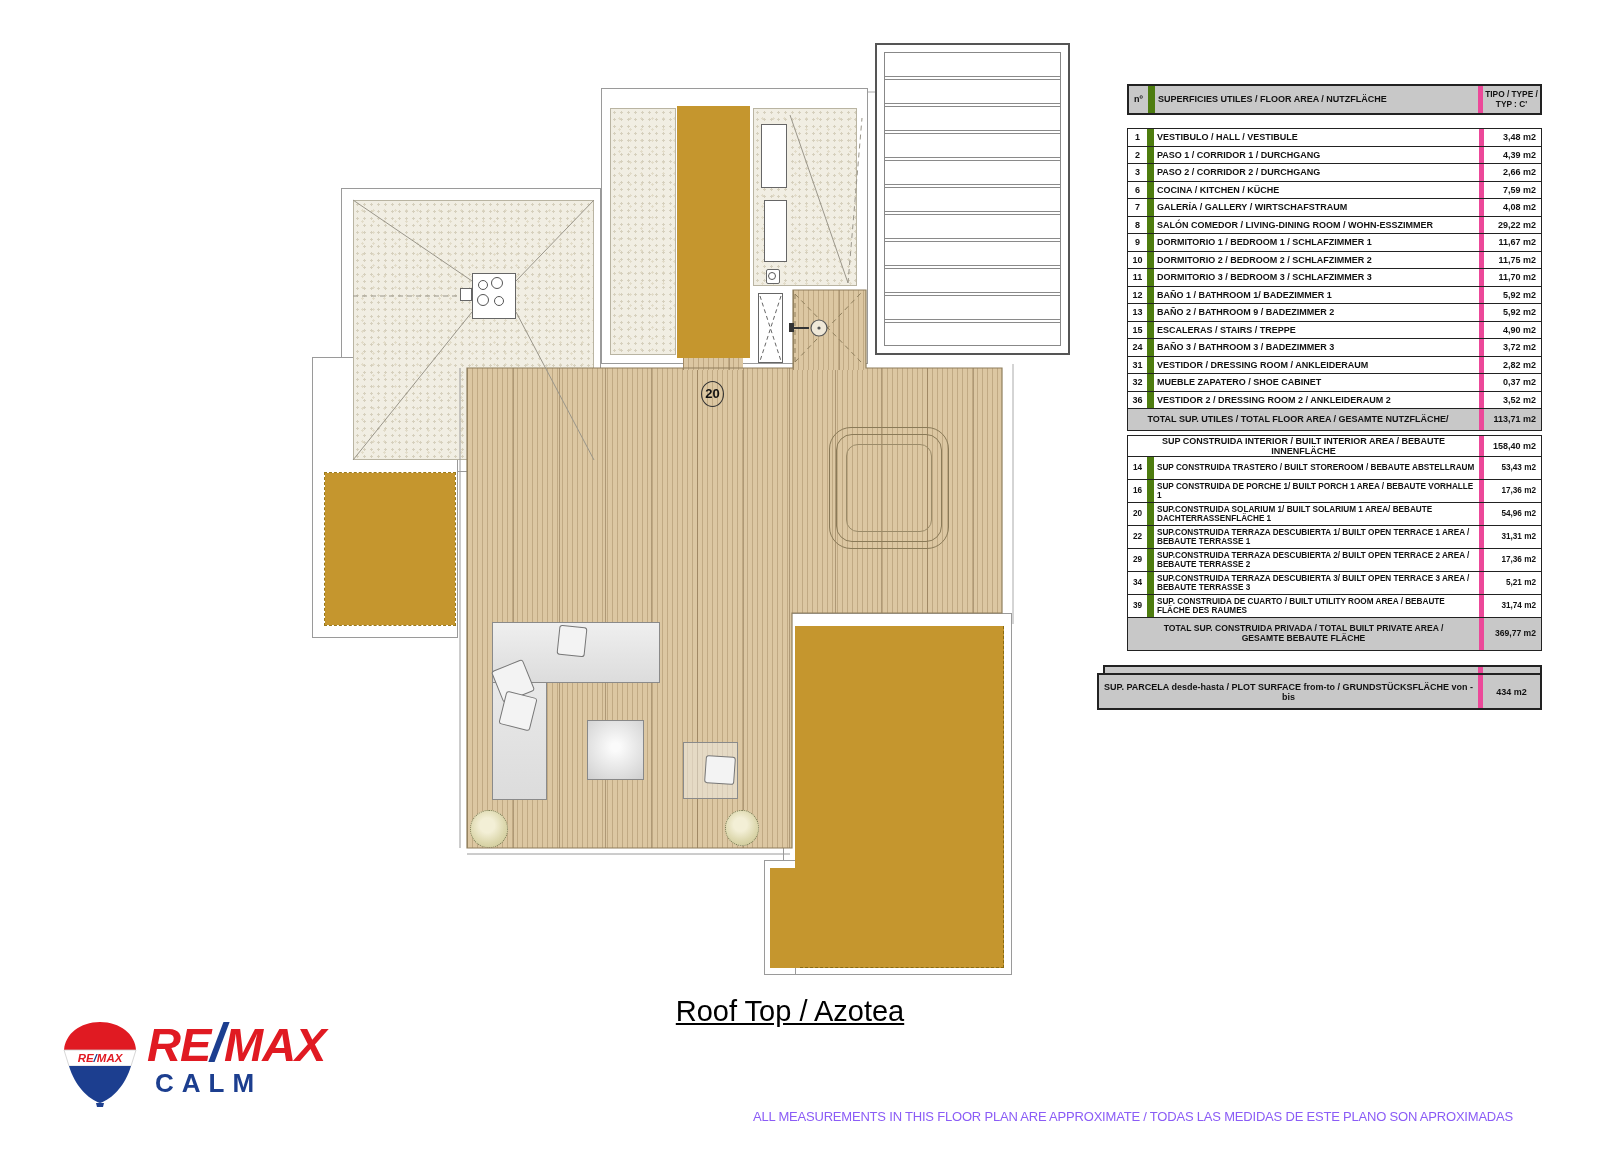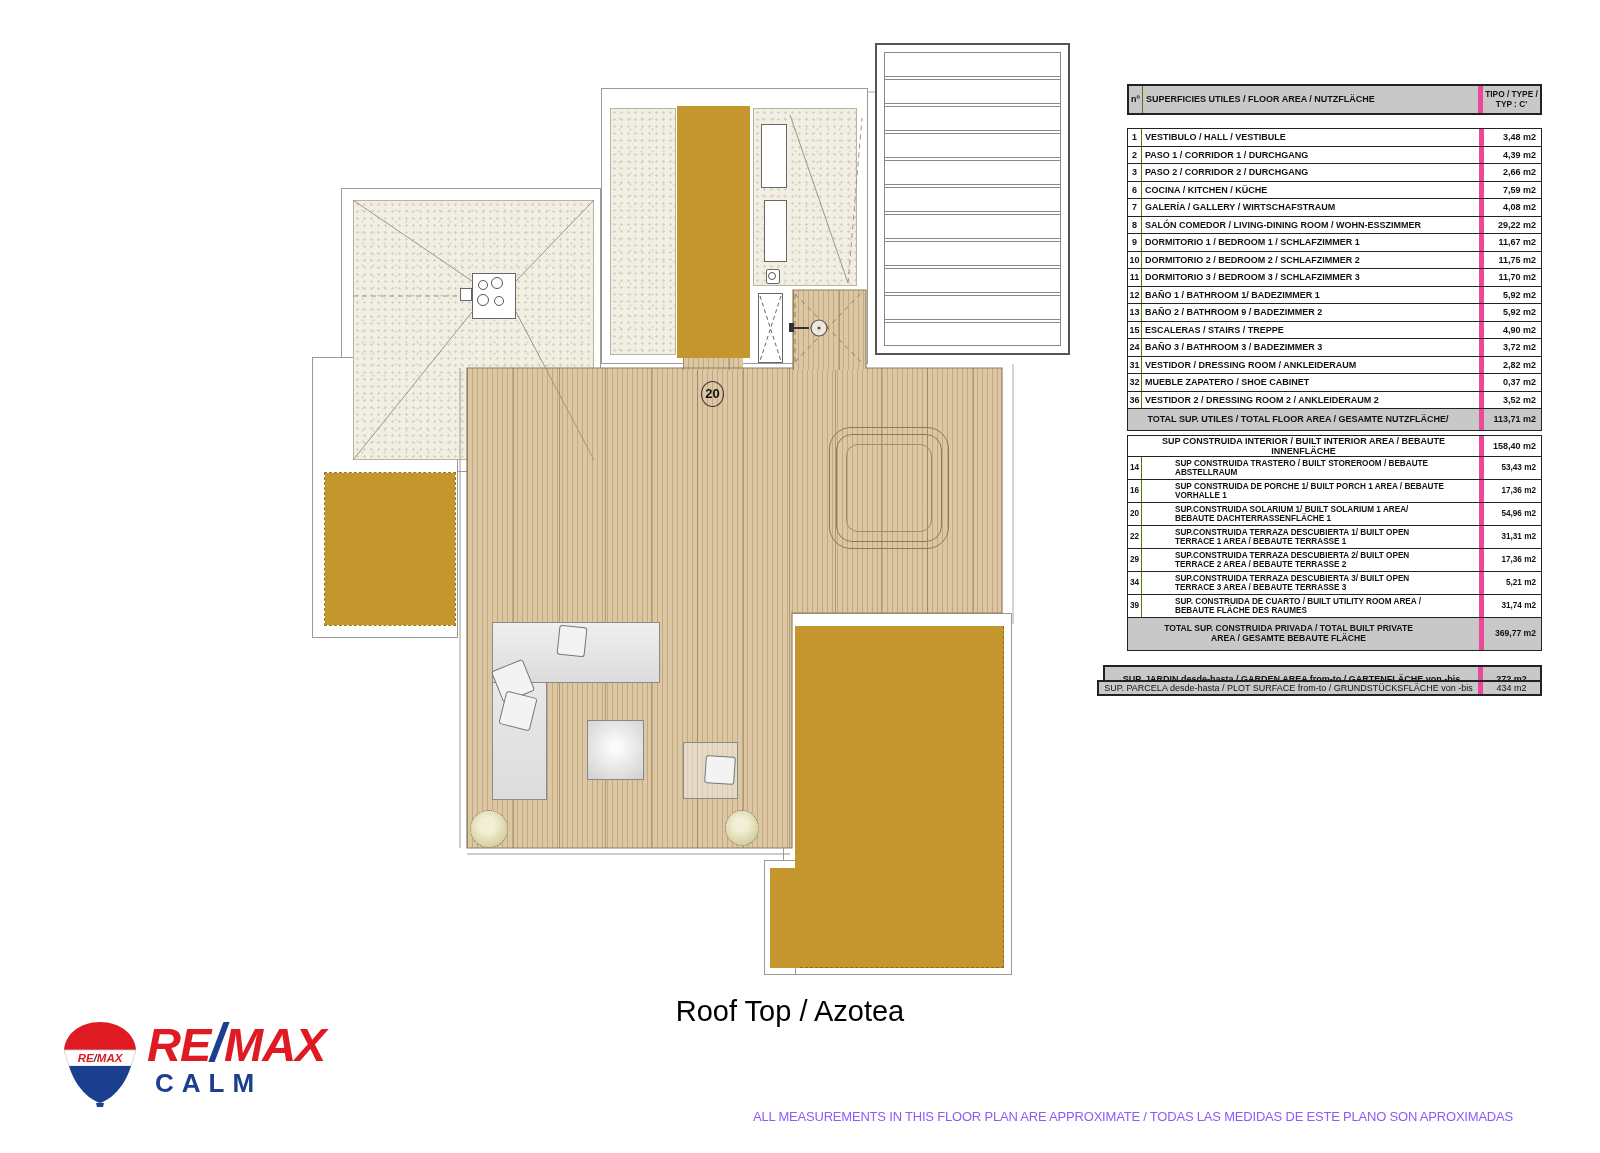--- a/index.html
+++ b/index.html
@@ -28,36 +28,36 @@
   #pergola{background:#fff;border:2px solid #555;padding:7px;}
   #pergola .slats{width:100%;height:100%;box-sizing:border-box;border:1px solid #888;
     background:repeating-linear-gradient(to bottom,#fff 0 23px,#8a8a8a 23px 24px,#fff 24px 26px,#8a8a8a 26px 27px);}
   #label20{border:1.5px solid #333;border-radius:50%;text-align:center;
     font-size:13px;font-weight:bold;line-height:23px;background:transparent;}
 
   
   #areas-table{position:absolute;left:1127px;top:84px;width:415px;font-size:9px;font-weight:bold;line-height:1.15;}
   .thead{display:flex;border:2px solid #222;background:var(--table_grey,#c8c8c8);height:27px;}
   .tc{box-sizing:border-box;display:flex;align-items:center;}
-  .tc.num{width:14px;justify-content:center;border-right:1px solid #4d7c0f;flex:none;}
+  .tc.num{width:26px;justify-content:center;border-right:7px solid #4d7c0f;flex:none;}
   .tc.label{flex:1;padding:1px 3px;}
   .tc.value{width:62px;justify-content:flex-end;padding-right:5px;border-left:5px solid #ec4899;flex:none;}
   .tc.vcenter{justify-content:center;padding-right:0;text-align:center;}
   #rows{margin-top:13px;border-top:1px solid #222;}
   .trow{display:flex;height:16.5px;border:1px solid #222;border-top:none;background:#fff;}
-  .trow.tall{height:22px;font-size:8.2px;gap:30px;}
+  .trow.tall{height:22px;font-size:8.2px;}
   .trow.tall .tc.label{line-height:1.12;}
   .trow.grey{background:var(--table_grey,#c8c8c8);}
   .trow.merged .tc.label{justify-content:center;text-align:center;}
   .gapbox{display:flex;border:2px solid #222;background:var(--table_grey,#c8c8c8);}
   .gapbox .tc.label{justify-content:center;text-align:center;}
 
   
   #plan-title{position:absolute;left:560px;top:995px;width:460px;text-align:center;
-    font-size:29px;color:#000;}
+    font-size:29px;color:#000;text-decoration:underline;}
   #disclaimer{position:absolute;right:87px;top:1109px;font-size:13px;color:#8b5cf6;letter-spacing:-.2px;}
 
   
   #wordmark{position:absolute;left:147px;top:1012px;font-size:47px;font-weight:800;font-style:italic;
     letter-spacing:-1px;color:var(--remax_red,#e01a22);white-space:nowrap;}
   #wordmark .slash{color:var(--remax_blue,#1c3e8f);}
   #office{position:absolute;left:155px;top:1068px;font-size:26px;font-weight:bold;
     letter-spacing:8px;color:var(--remax_blue,#1c3e8f);}
 </style>
 </head>
@@ -308,21 +308,21 @@
     <div class="trow grey merged tall" style="height:32px;font-size:8.6px;">
       <div class="tc label" style="padding:0 28px;">TOTAL SUP. CONSTRUIDA PRIVADA / TOTAL  BUILT PRIVATE AREA / GESAMTE BEBAUTE FLÄCHE</div>
       <div class="tc value">369,77 m2</div>
     </div>
   </div>
 
   <div class="abs gapbox" style="left:1103px;top:665px;width:439px;height:28px;font-size:9px;font-weight:bold;">
     <div class="tc label">SUP. JARDIN desde-hasta / GARDEN AREA from-to  /  GARTENFLÄCHE von -bis</div>
     <div class="tc value vcenter">272 m2</div>
   </div>
-  <div class="abs gapbox" style="left:1097px;top:673px;width:445px;height:16px;font-size:9px;font-weight:normal;margin-top:7px;">
+  <div class="abs gapbox" style="left:1097px;top:673px;width:445px;height:37px;font-size:9px;font-weight:bold;">
     <div class="tc label">SUP. PARCELA desde-hasta / PLOT SURFACE from-to  / GRUNDSTÜCKSFLÄCHE von -bis</div>
     <div class="tc value vcenter">434 m2</div>
   </div>
 
   <div id="plan-title">Roof Top / Azotea</div>
   <div id="disclaimer">ALL MEASUREMENTS IN THIS FLOOR PLAN ARE APPROXIMATE / TODAS LAS MEDIDAS DE ESTE PLANO SON APROXIMADAS</div>
 
   <div>
     <svg class="abs" style="left:58px;top:1019px;" width="84" height="88" viewBox="0 0 84 88">
       <path d="M42,3 C22,3 7,15 6,31 L78,31 C77,15 62,3 42,3 Z" fill="#e01a22"></path>

